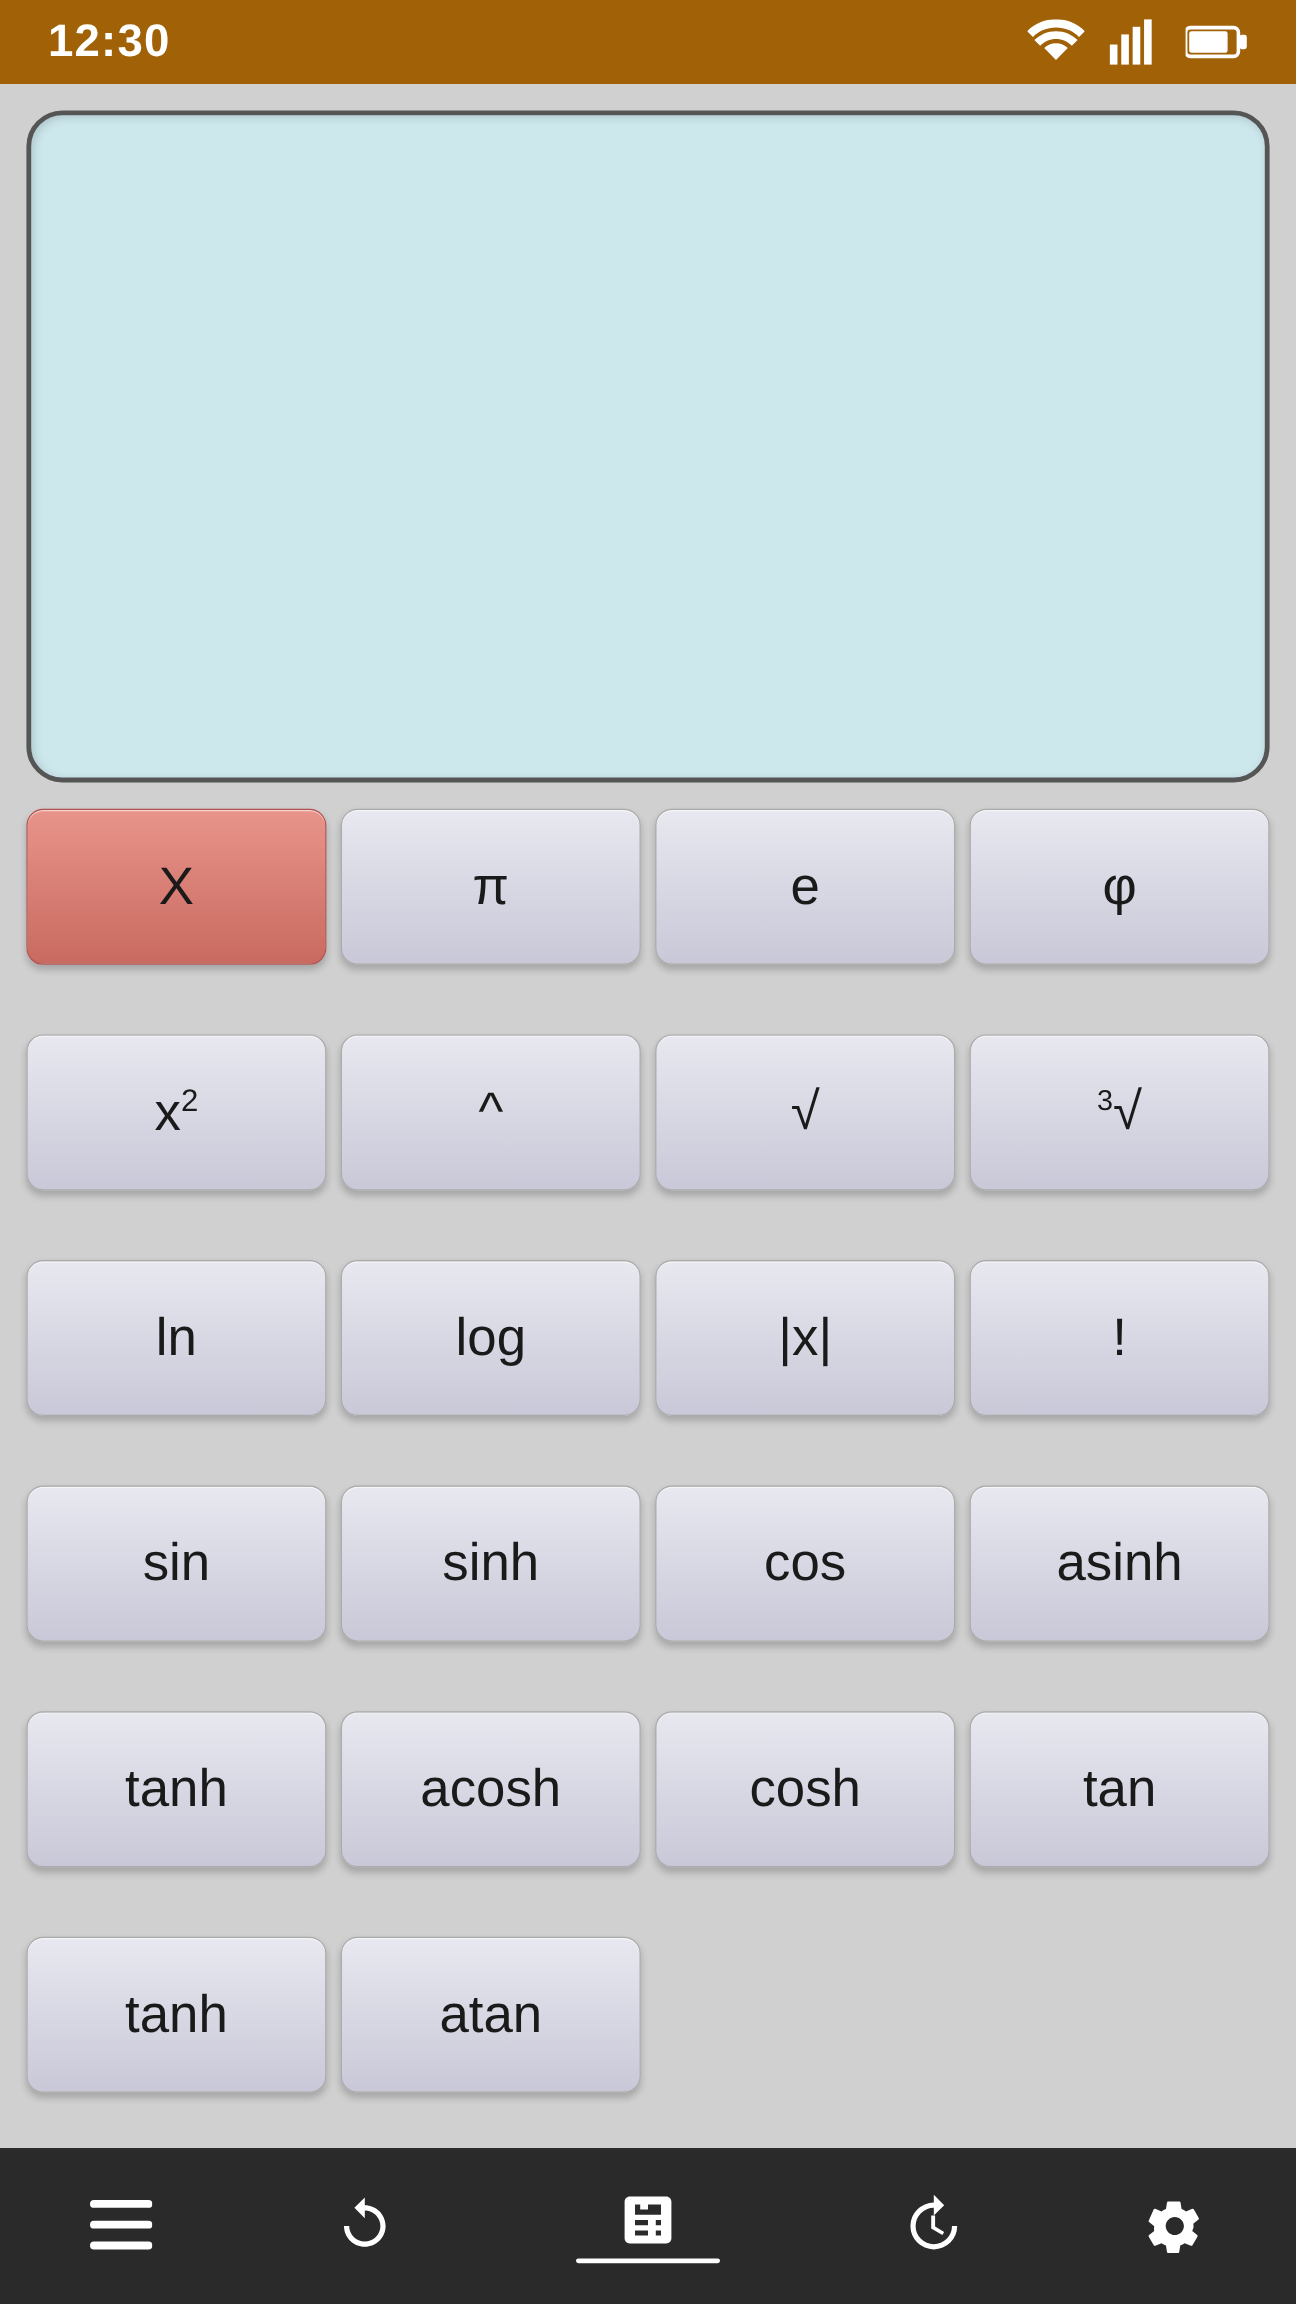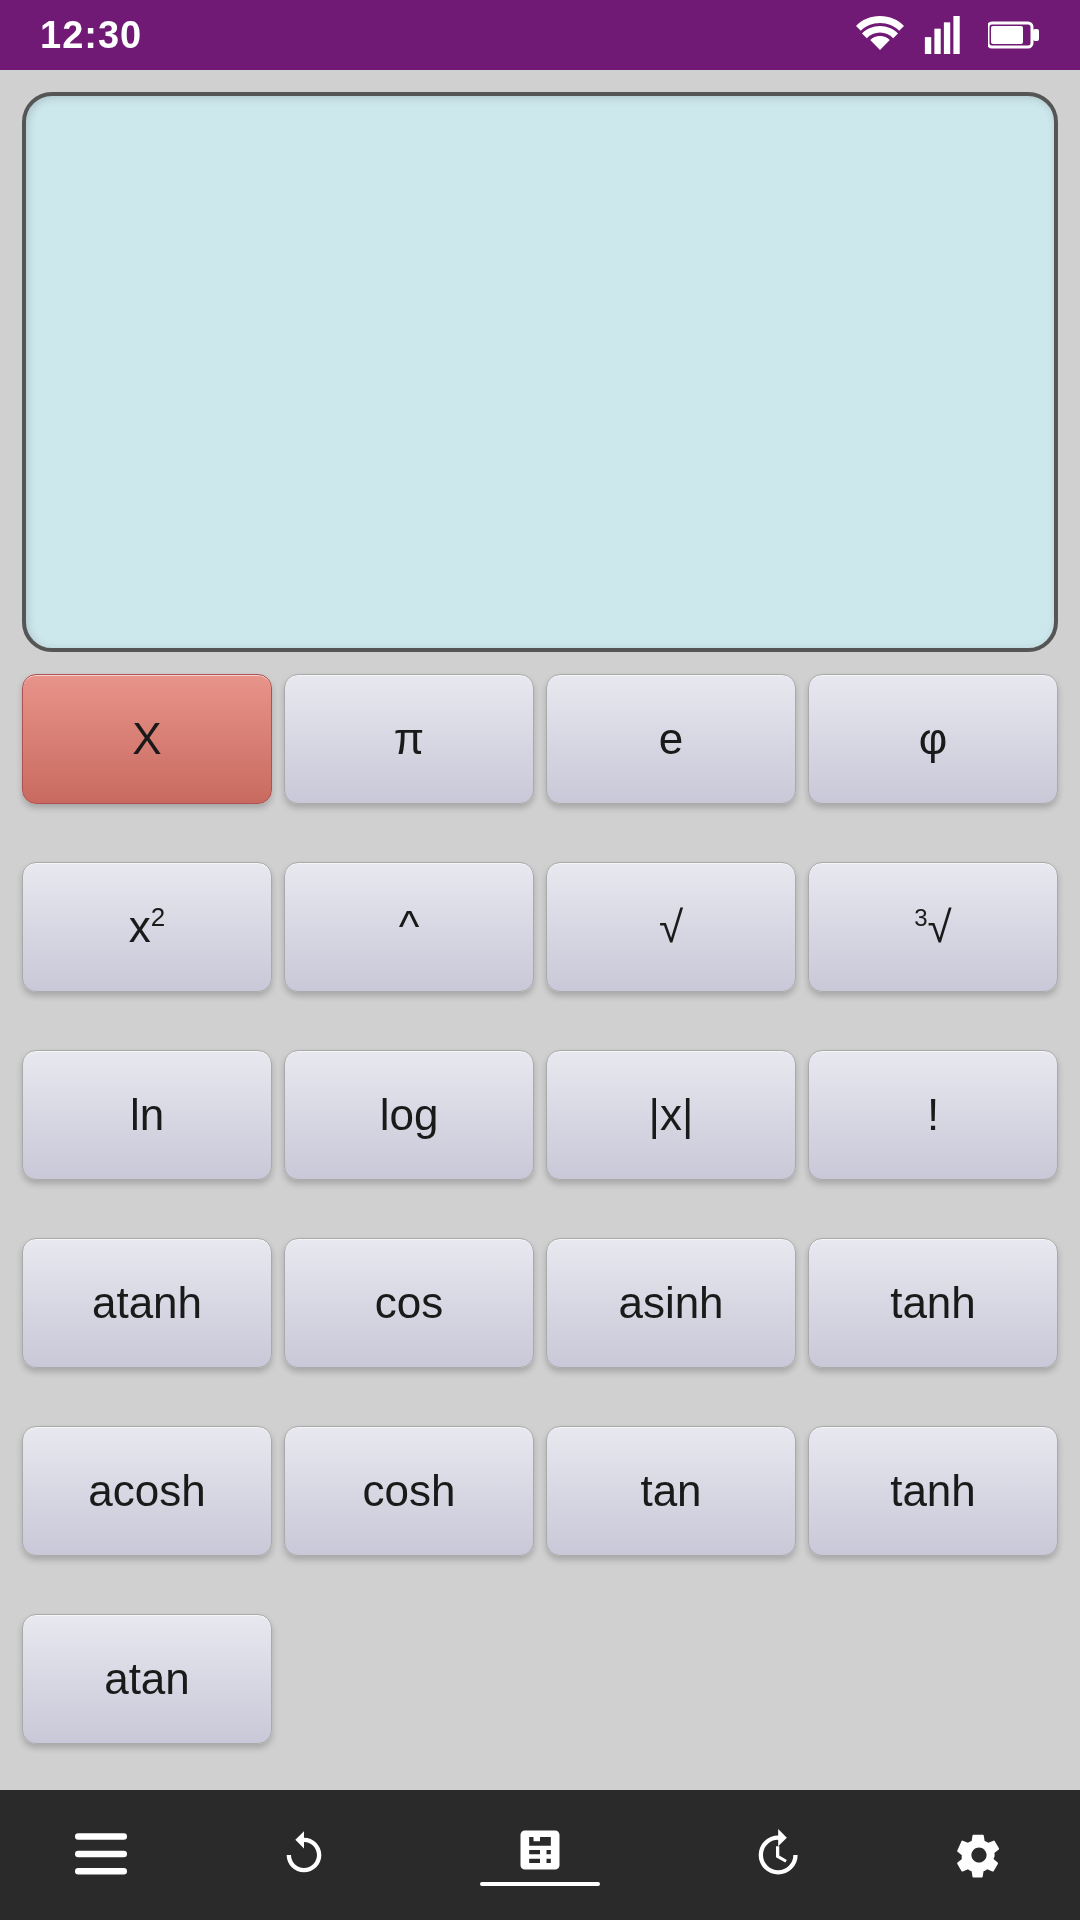--- a/index.html
+++ b/index.html
@@ -10,21 +10,21 @@
       height: 1920px;
       background: #c8c8c8;
       font-family: -apple-system, 'Helvetica Neue', Arial, sans-serif;
       overflow: hidden;
       display: flex;
       flex-direction: column;
     }
 
     
     .status-bar {
-      background: #701a75;
+      background: #a16207;
       color: white;
       height: 70px;
       display: flex;
       align-items: center;
       justify-content: space-between;
       padding: 0 40px;
       flex-shrink: 0;
     }
     .status-time {
       font-size: 38px;
@@ -189,21 +189,24 @@
       <span>log</span>
     </button>
     <button class="calc-btn">
       <span>|x|</span>
     </button>
     <button class="calc-btn">
       <span>!</span>
     </button>
 
     <button class="calc-btn">
-      <span>atanh</span>
+      <span>sin</span>
+    </button>
+    <button class="calc-btn">
+      <span>sinh</span>
     </button>
     <button class="calc-btn">
       <span>cos</span>
     </button>
 
     <button class="calc-btn">
       <span>asinh</span>
     </button>
     <button class="calc-btn">
       <span>tanh</span>

